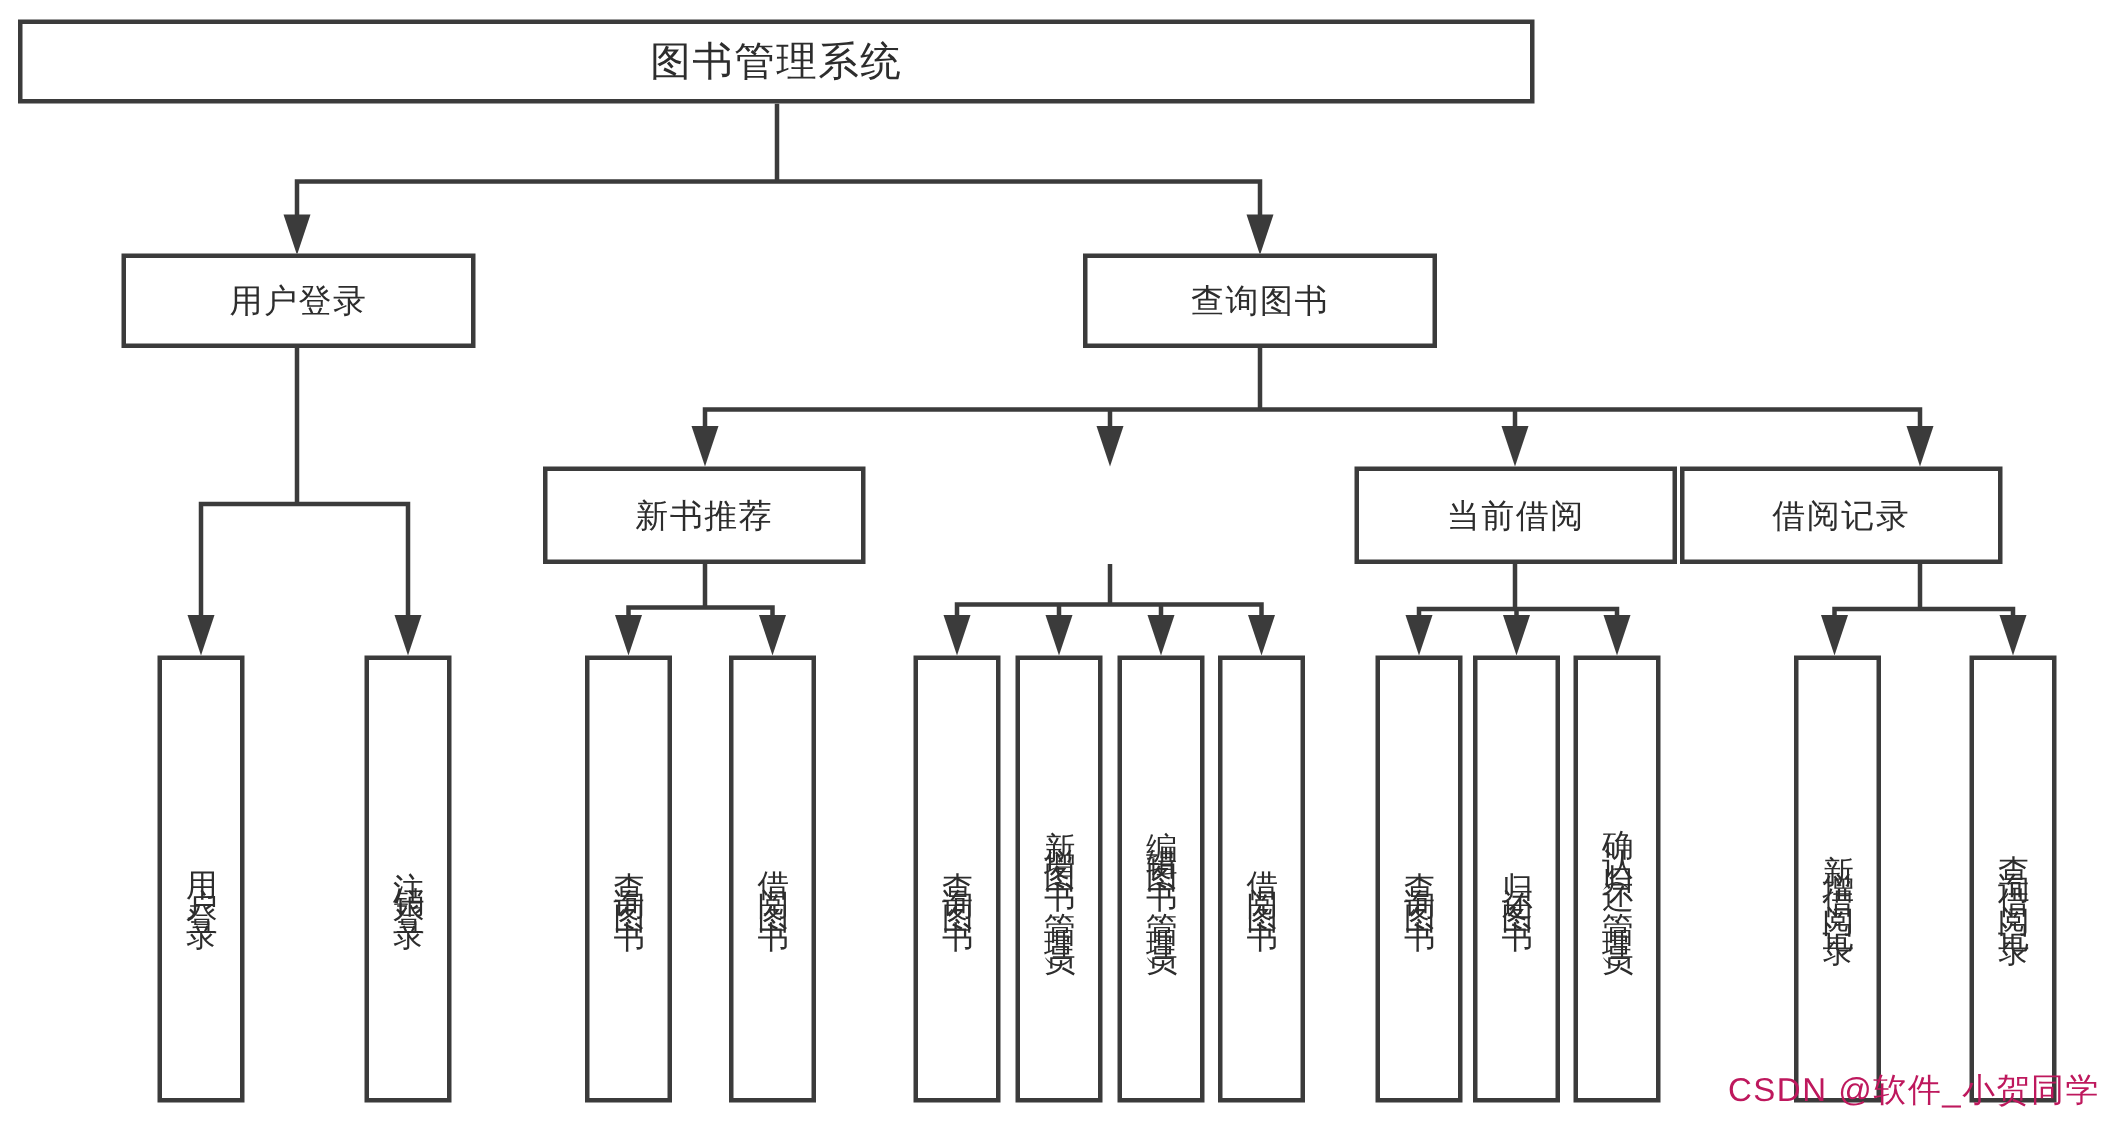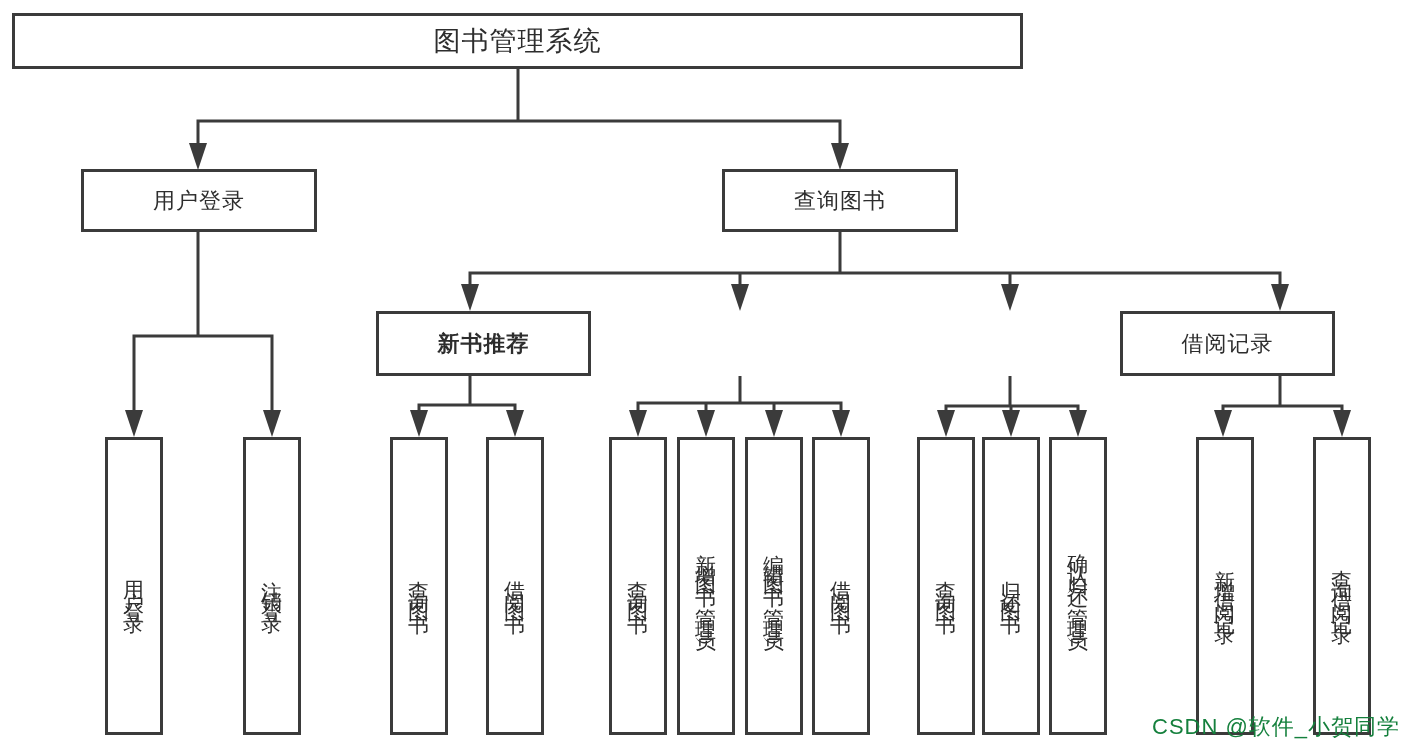--- a/index.html
+++ b/index.html
@@ -14,21 +14,21 @@
     text-align:center;white-space:nowrap;
   }
   .h{font-size:22px;letter-spacing:1px;}
   .root{font-size:27px;letter-spacing:1px;}
   .v{writing-mode:vertical-rl;text-orientation:mixed;font-size:21px;letter-spacing:11px;line-height:1;}
   .l2{left:0;top:169px;width:236px;height:63px;}
   .l3{top:311px;width:215px;height:65px;}
   .leaf{top:437px;width:58px;height:298px;}
   .watermark{
     position:absolute;left:1152px;top:712px;font-size:22px;letter-spacing:1px;
-    color:#15803d;white-space:nowrap;
+    color:#be185d;white-space:nowrap;
   }
 </style>
 </head>
 <body>
 
 <div class="stage">
 
   <svg class="lines" viewBox="0 0 1405 747" aria-hidden="true">
     <g stroke="#3b3b3b" stroke-width="3" fill="none">
       <path d="M518 69 V121 M198 121 H840 M198 119.5 V146 M840 119.5 V146"></path>
@@ -66,22 +66,25 @@
     <span>图书管理系统</span>
   </div>
 
   <div class="box h l2" style="left:81px;">
     <span>用户登录</span>
   </div>
   <div class="box h l2" style="left:722px;">
     <span>查询图书</span>
   </div>
 
-  <div class="box h l3" style="left:376px;font-weight:bold;">
+  <div class="box h l3" style="left:362px;">
     <span>新书推荐</span>
+  </div>
+  <div class="box h l3" style="left:903px;">
+    <span>当前借阅</span>
   </div>
   <div class="box h l3" style="left:1120px;">
     <span>借阅记录</span>
   </div>
 
   <div class="box leaf" style="left:105px;">
     <span class="v">用户登录</span>
   </div>
   <div class="box leaf" style="left:243px;">
     <span class="v">注销登录</span>

